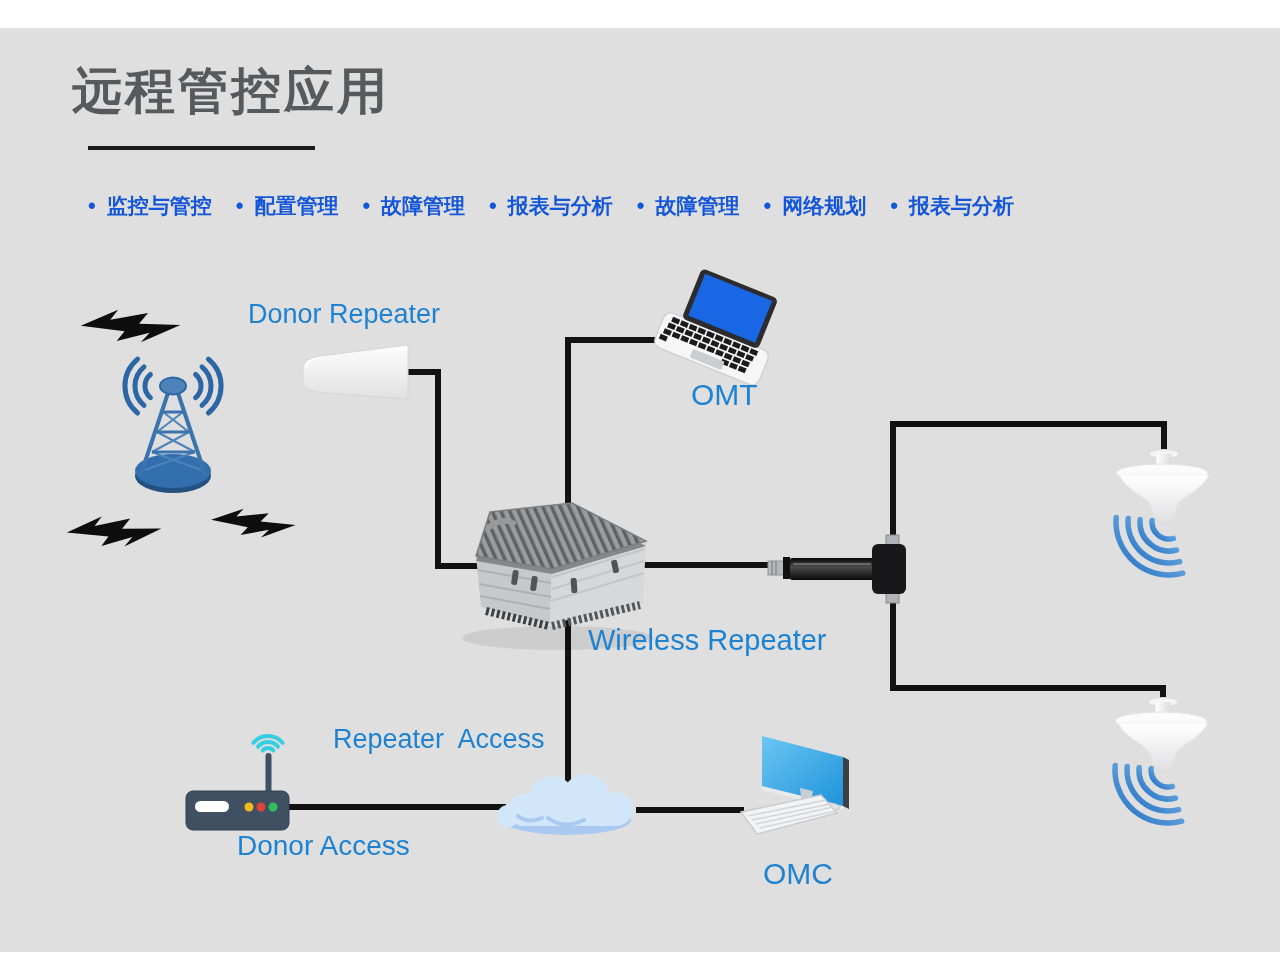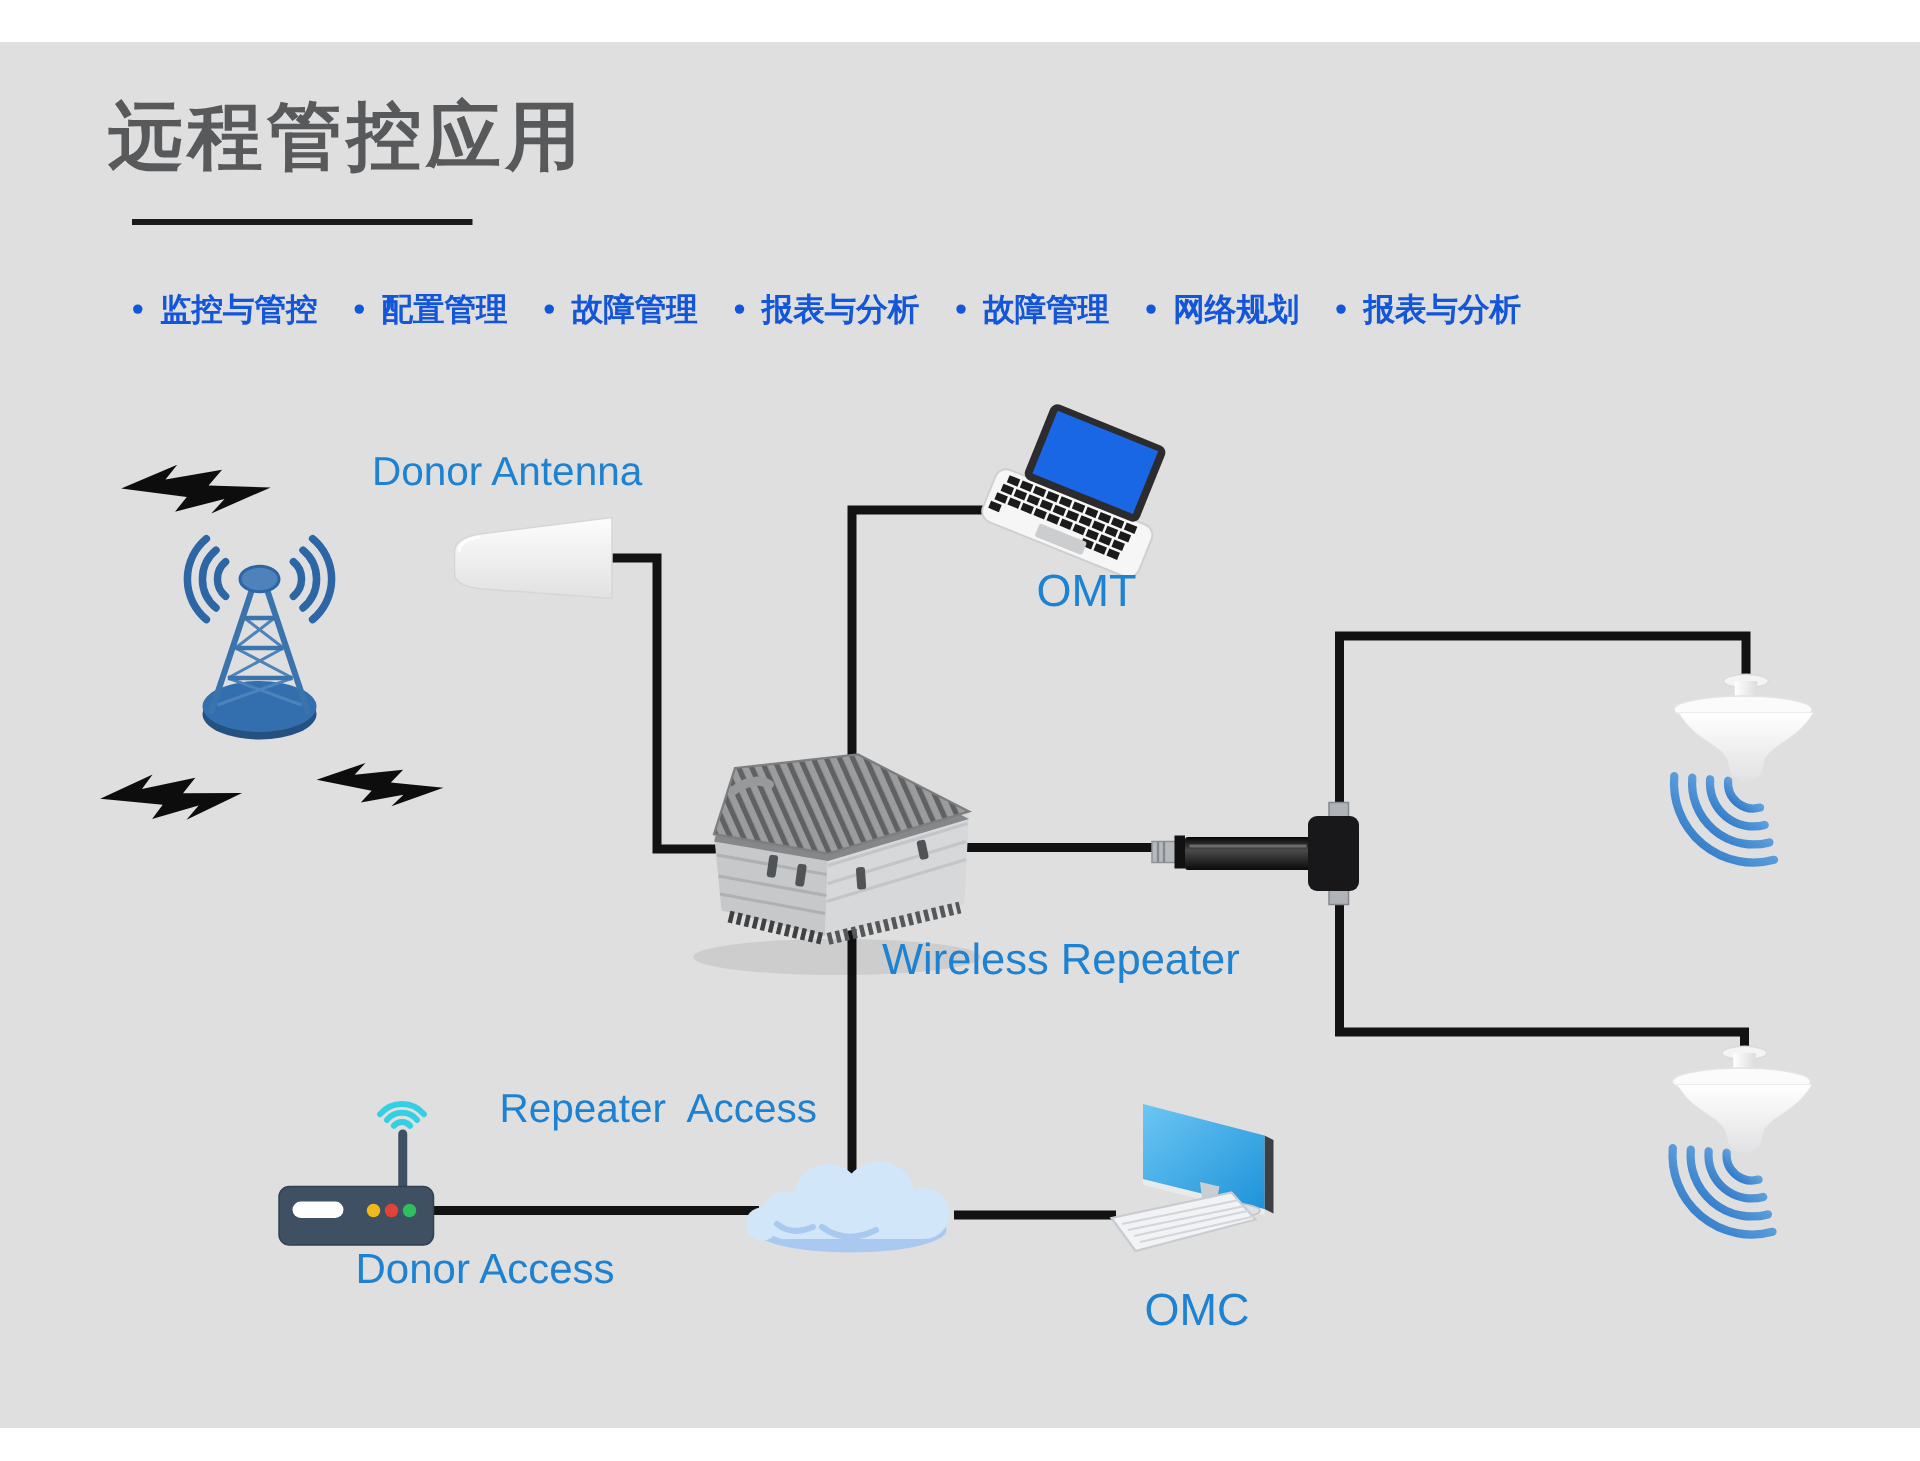--- a/index.html
+++ b/index.html
@@ -277,18 +277,18 @@
     <ellipse cx="813" cy="807" rx="27" ry="5.5" fill="#dfe2e5" stroke="#bcc1c6" stroke-width="1"></ellipse>
     <g>
       <polygon points="741,812 821,795 837,813 757,834" fill="#f2f3f5" stroke="#c8ccd0" stroke-width="1.5"></polygon>
       <g stroke="#d2d5d9" stroke-width="1.5">
         <path d="M748 816 L826 800 M752 820 L830 804 M756 824 L833 807 M760 828 L836 811"></path>
       </g>
     </g>
   </g>
 </svg>
 
-<div class="diag-label" id="lbl-donor">Donor Antenna</div>
+<div class="diag-label" id="lbl-donor">Donor Repeater</div>
 <div class="diag-label" id="lbl-omt">OMT</div>
 <div class="diag-label" id="lbl-repeater">Wireless Repeater</div>
 <div class="diag-label" id="lbl-waccess">Repeater  Access</div>
 <div class="diag-label" id="lbl-oaccess">Donor Access</div>
 <div class="diag-label" id="lbl-omc">OMC</div>
 
 </body></html>

